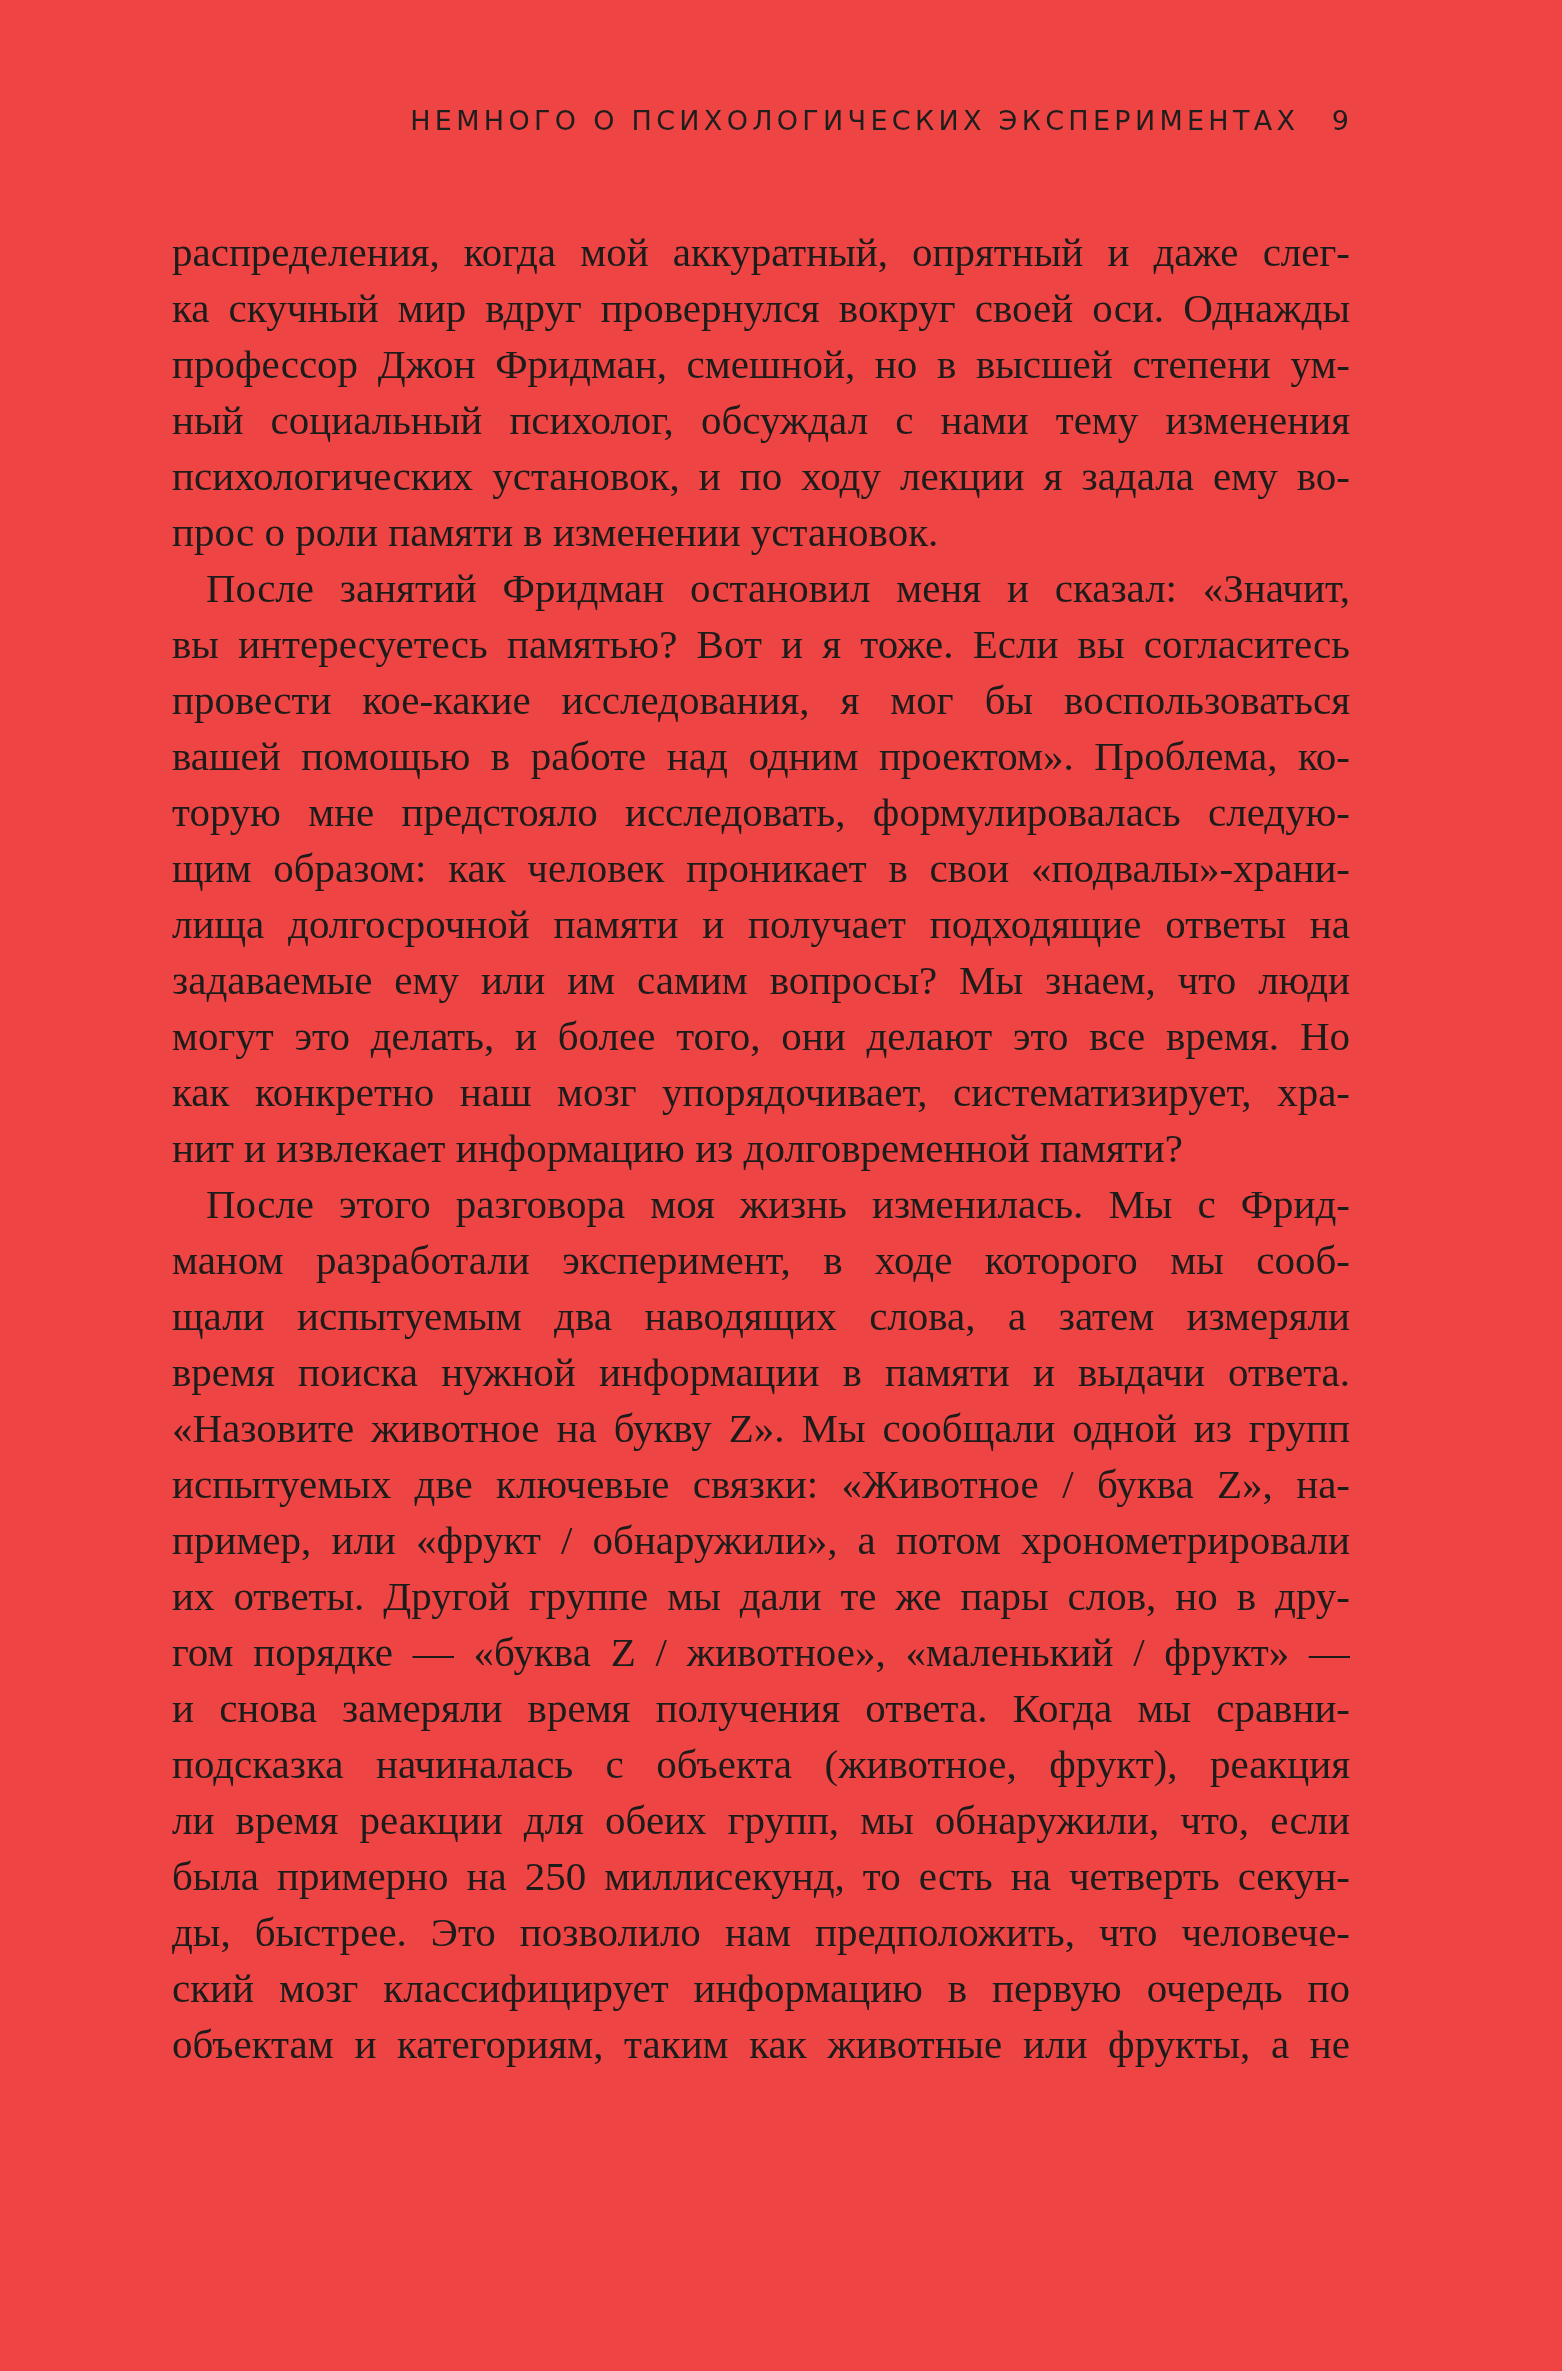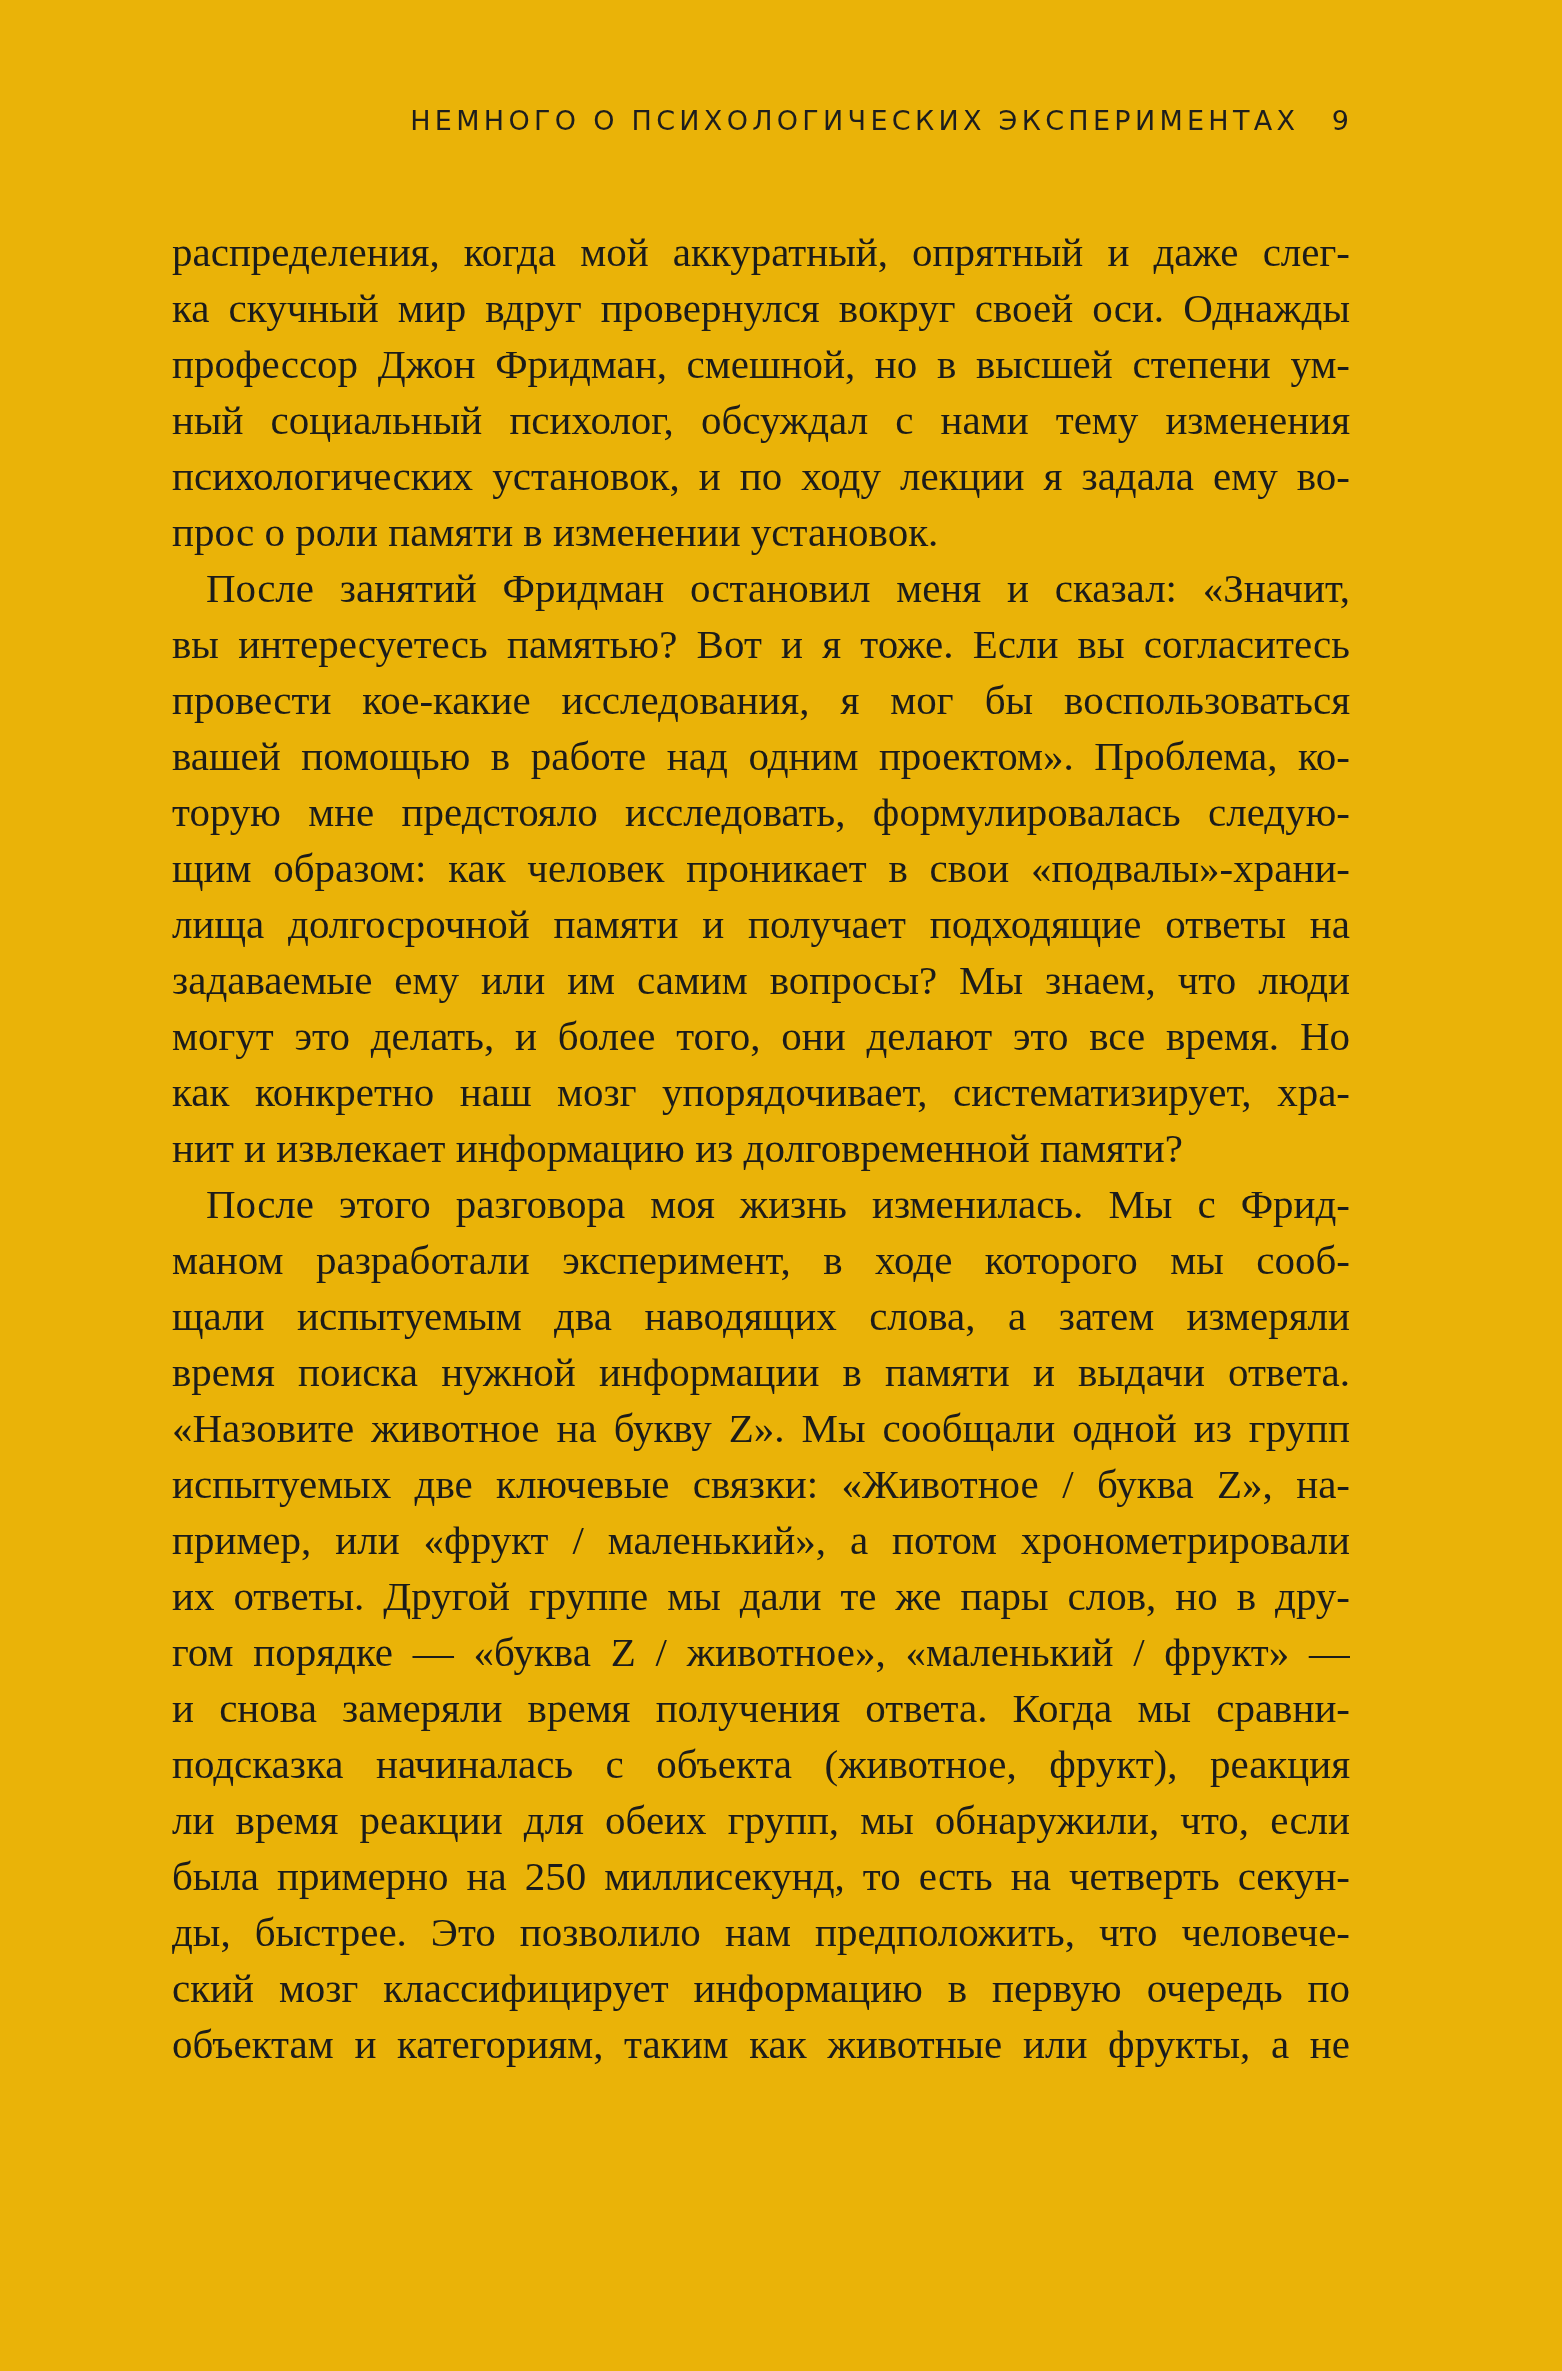--- a/index.html
+++ b/index.html
@@ -9,21 +9,21 @@
   body {
     width: 1563px;
     height: 2372px;
     position: relative;
     background: #fcfcfb;
     overflow: hidden;
   }
   .page {
     position: absolute;
     inset: 0;
-    background: #eab308;
+    background: #ef4444;
   }
   
   .running-header {
     position: absolute;
     left: 172px;
     top: 105px;
     width: 1178px;
     display: flex;
     justify-content: flex-end;
     align-items: baseline;
@@ -98,21 +98,21 @@
         <div class="line">как конкретно наш мозг упорядочивает, систематизирует, хра-</div>
         <div class="line flush-left">нит и извлекает информацию из долговременной памяти?</div>
       </div>
       <div class="paragraph">
         <div class="line indent">После этого разговора моя жизнь изменилась. Мы с Фрид-</div>
         <div class="line">маном разработали эксперимент, в ходе которого мы сооб-</div>
         <div class="line">щали испытуемым два наводящих слова, а затем измеряли</div>
         <div class="line">время поиска нужной информации в памяти и выдачи ответа.</div>
         <div class="line">«Назовите животное на букву Z». Мы сообщали одной из групп</div>
         <div class="line">испытуемых две ключевые связки: «Животное / буква Z», на-</div>
-        <div class="line">пример, или «фрукт / маленький», а потом хронометрировали</div>
+        <div class="line">пример, или «фрукт / обнаружили», а потом хронометрировали</div>
         <div class="line">их ответы. Другой группе мы дали те же пары слов, но в дру-</div>
         <div class="line">гом порядке — «буква Z / животное», «маленький / фрукт» —</div>
         <div class="line">и снова замеряли время получения ответа. Когда мы сравни-</div>
         <div class="line">подсказка начиналась с объекта (животное, фрукт), реакция</div>
         <div class="line">ли время реакции для обеих групп, мы обнаружили, что, если</div>
         <div class="line">была примерно на 250 миллисекунд, то есть на четверть секун-</div>
         <div class="line">ды, быстрее. Это позволило нам предположить, что человече-</div>
         <div class="line">ский мозг классифицирует информацию в первую очередь по</div>
         <div class="line">объектам и категориям, таким как животные или фрукты, а не</div>
       </div>

